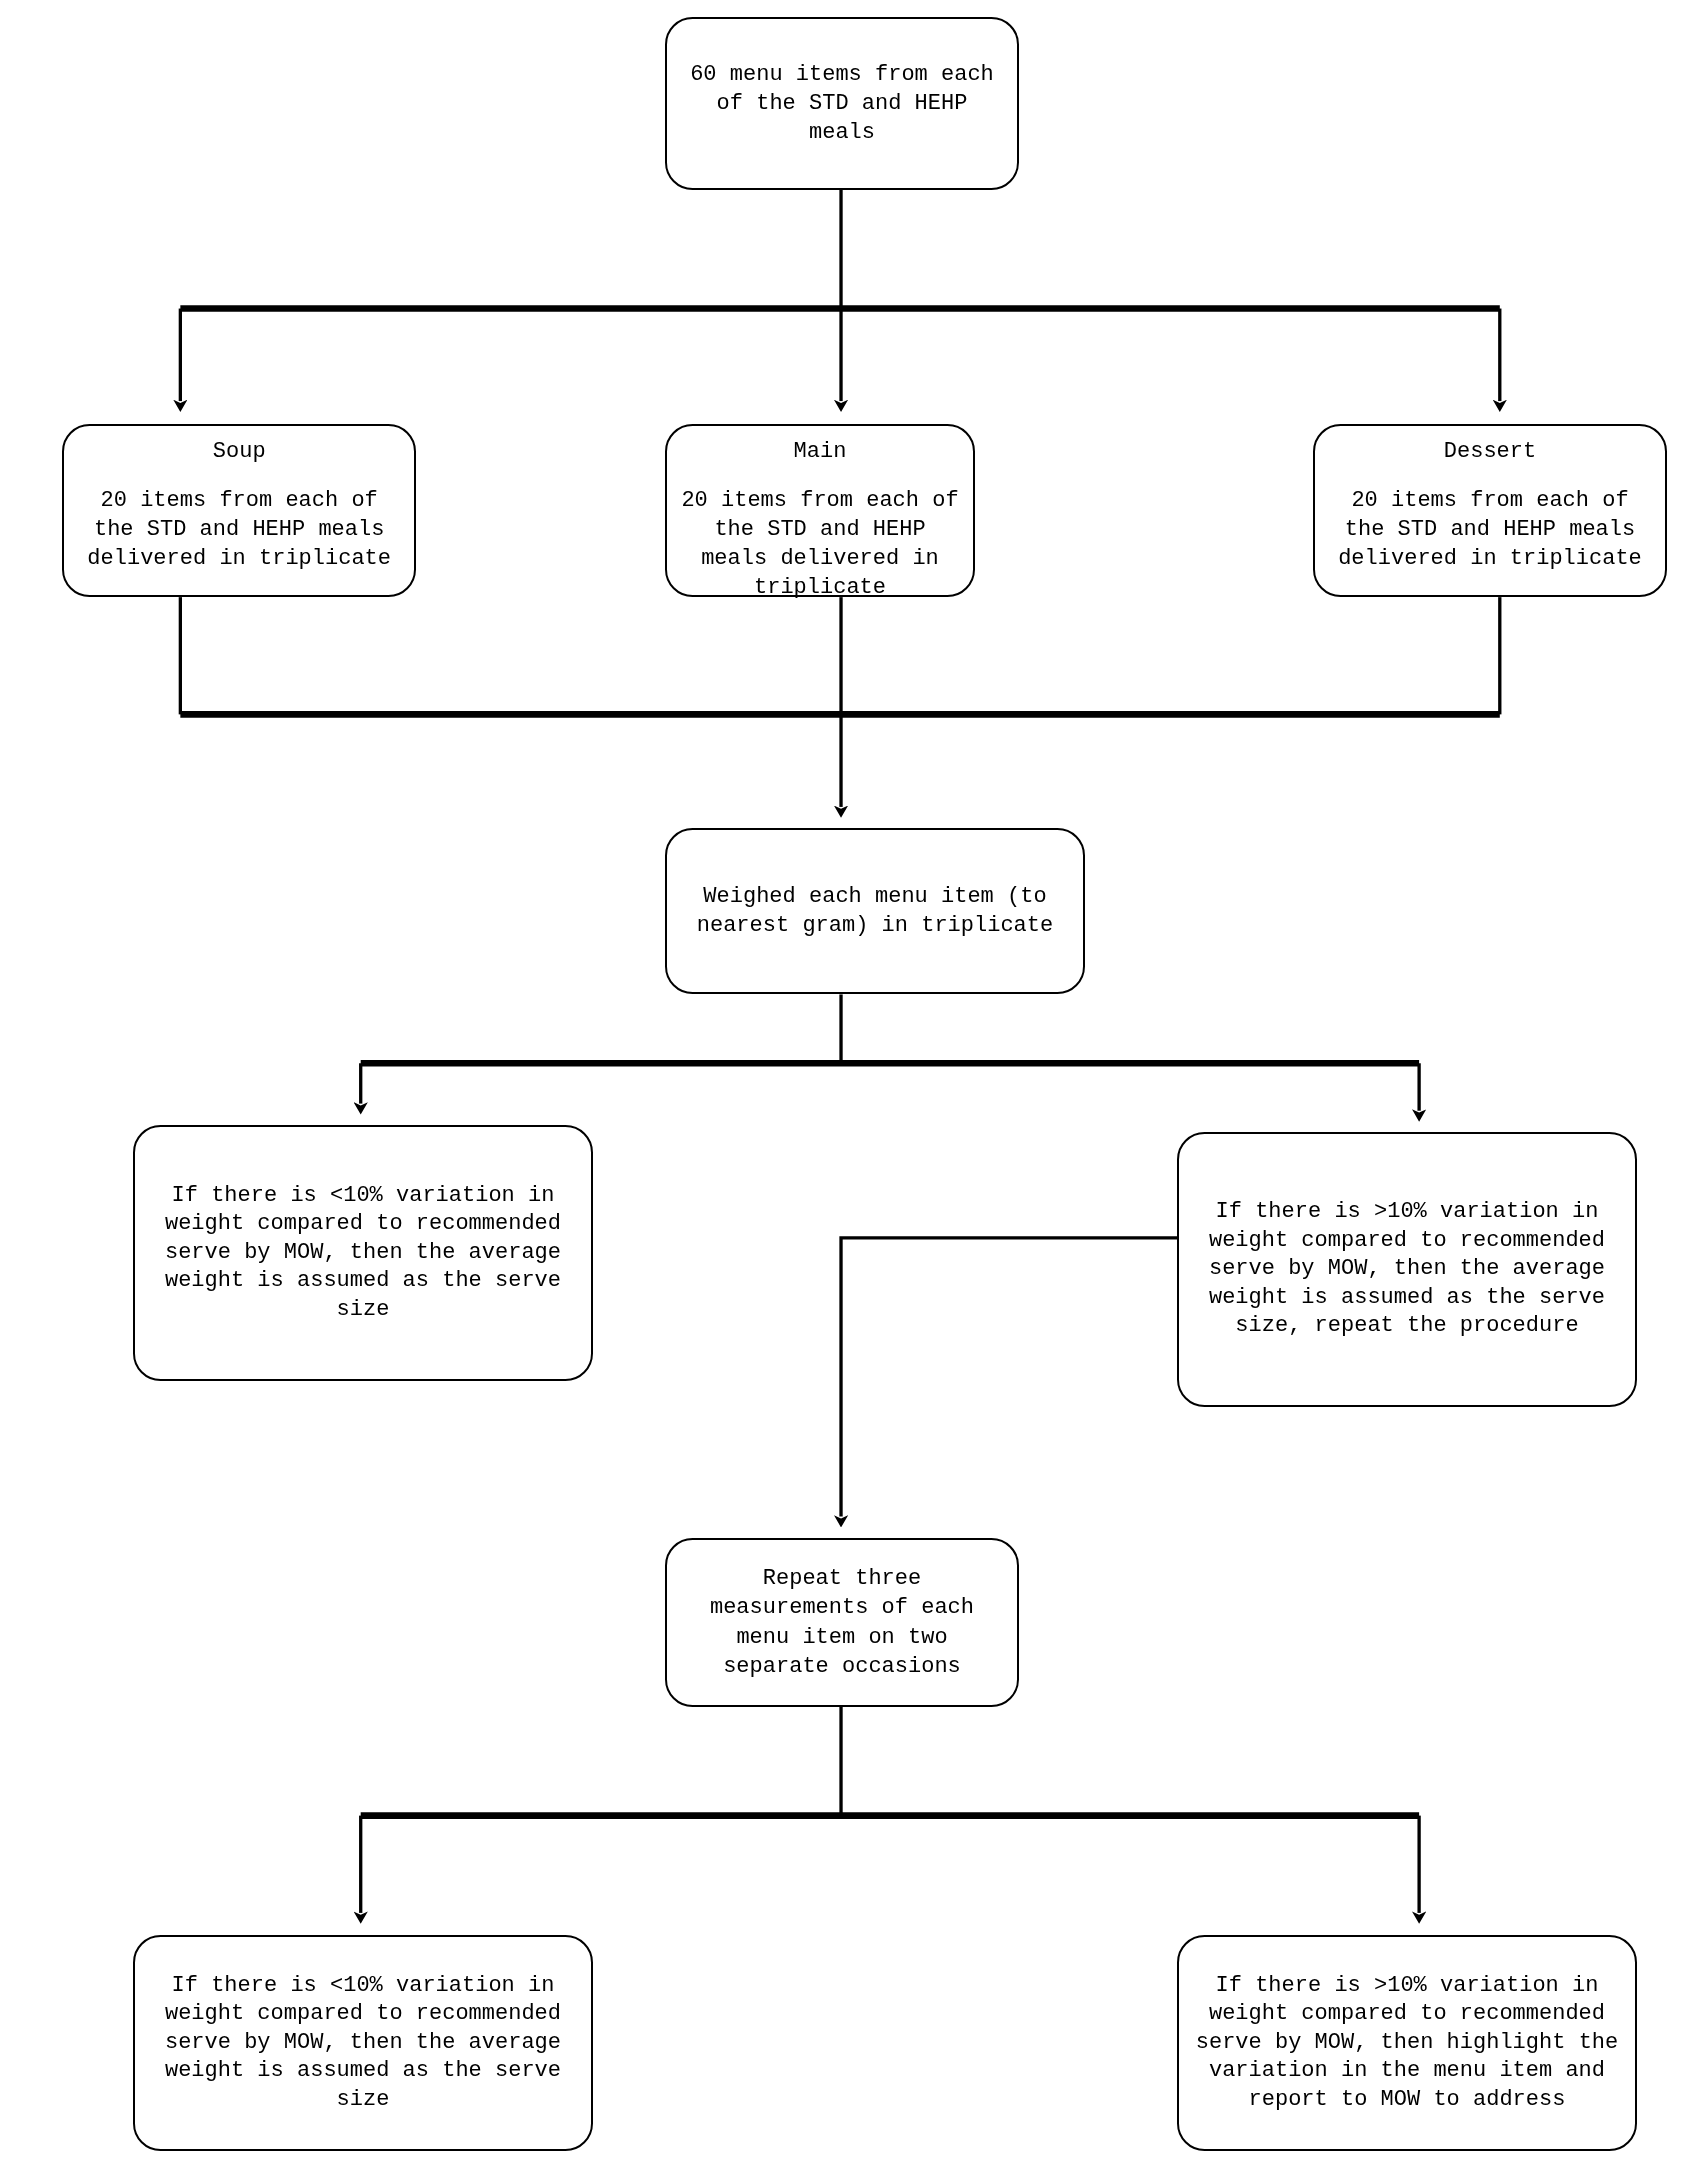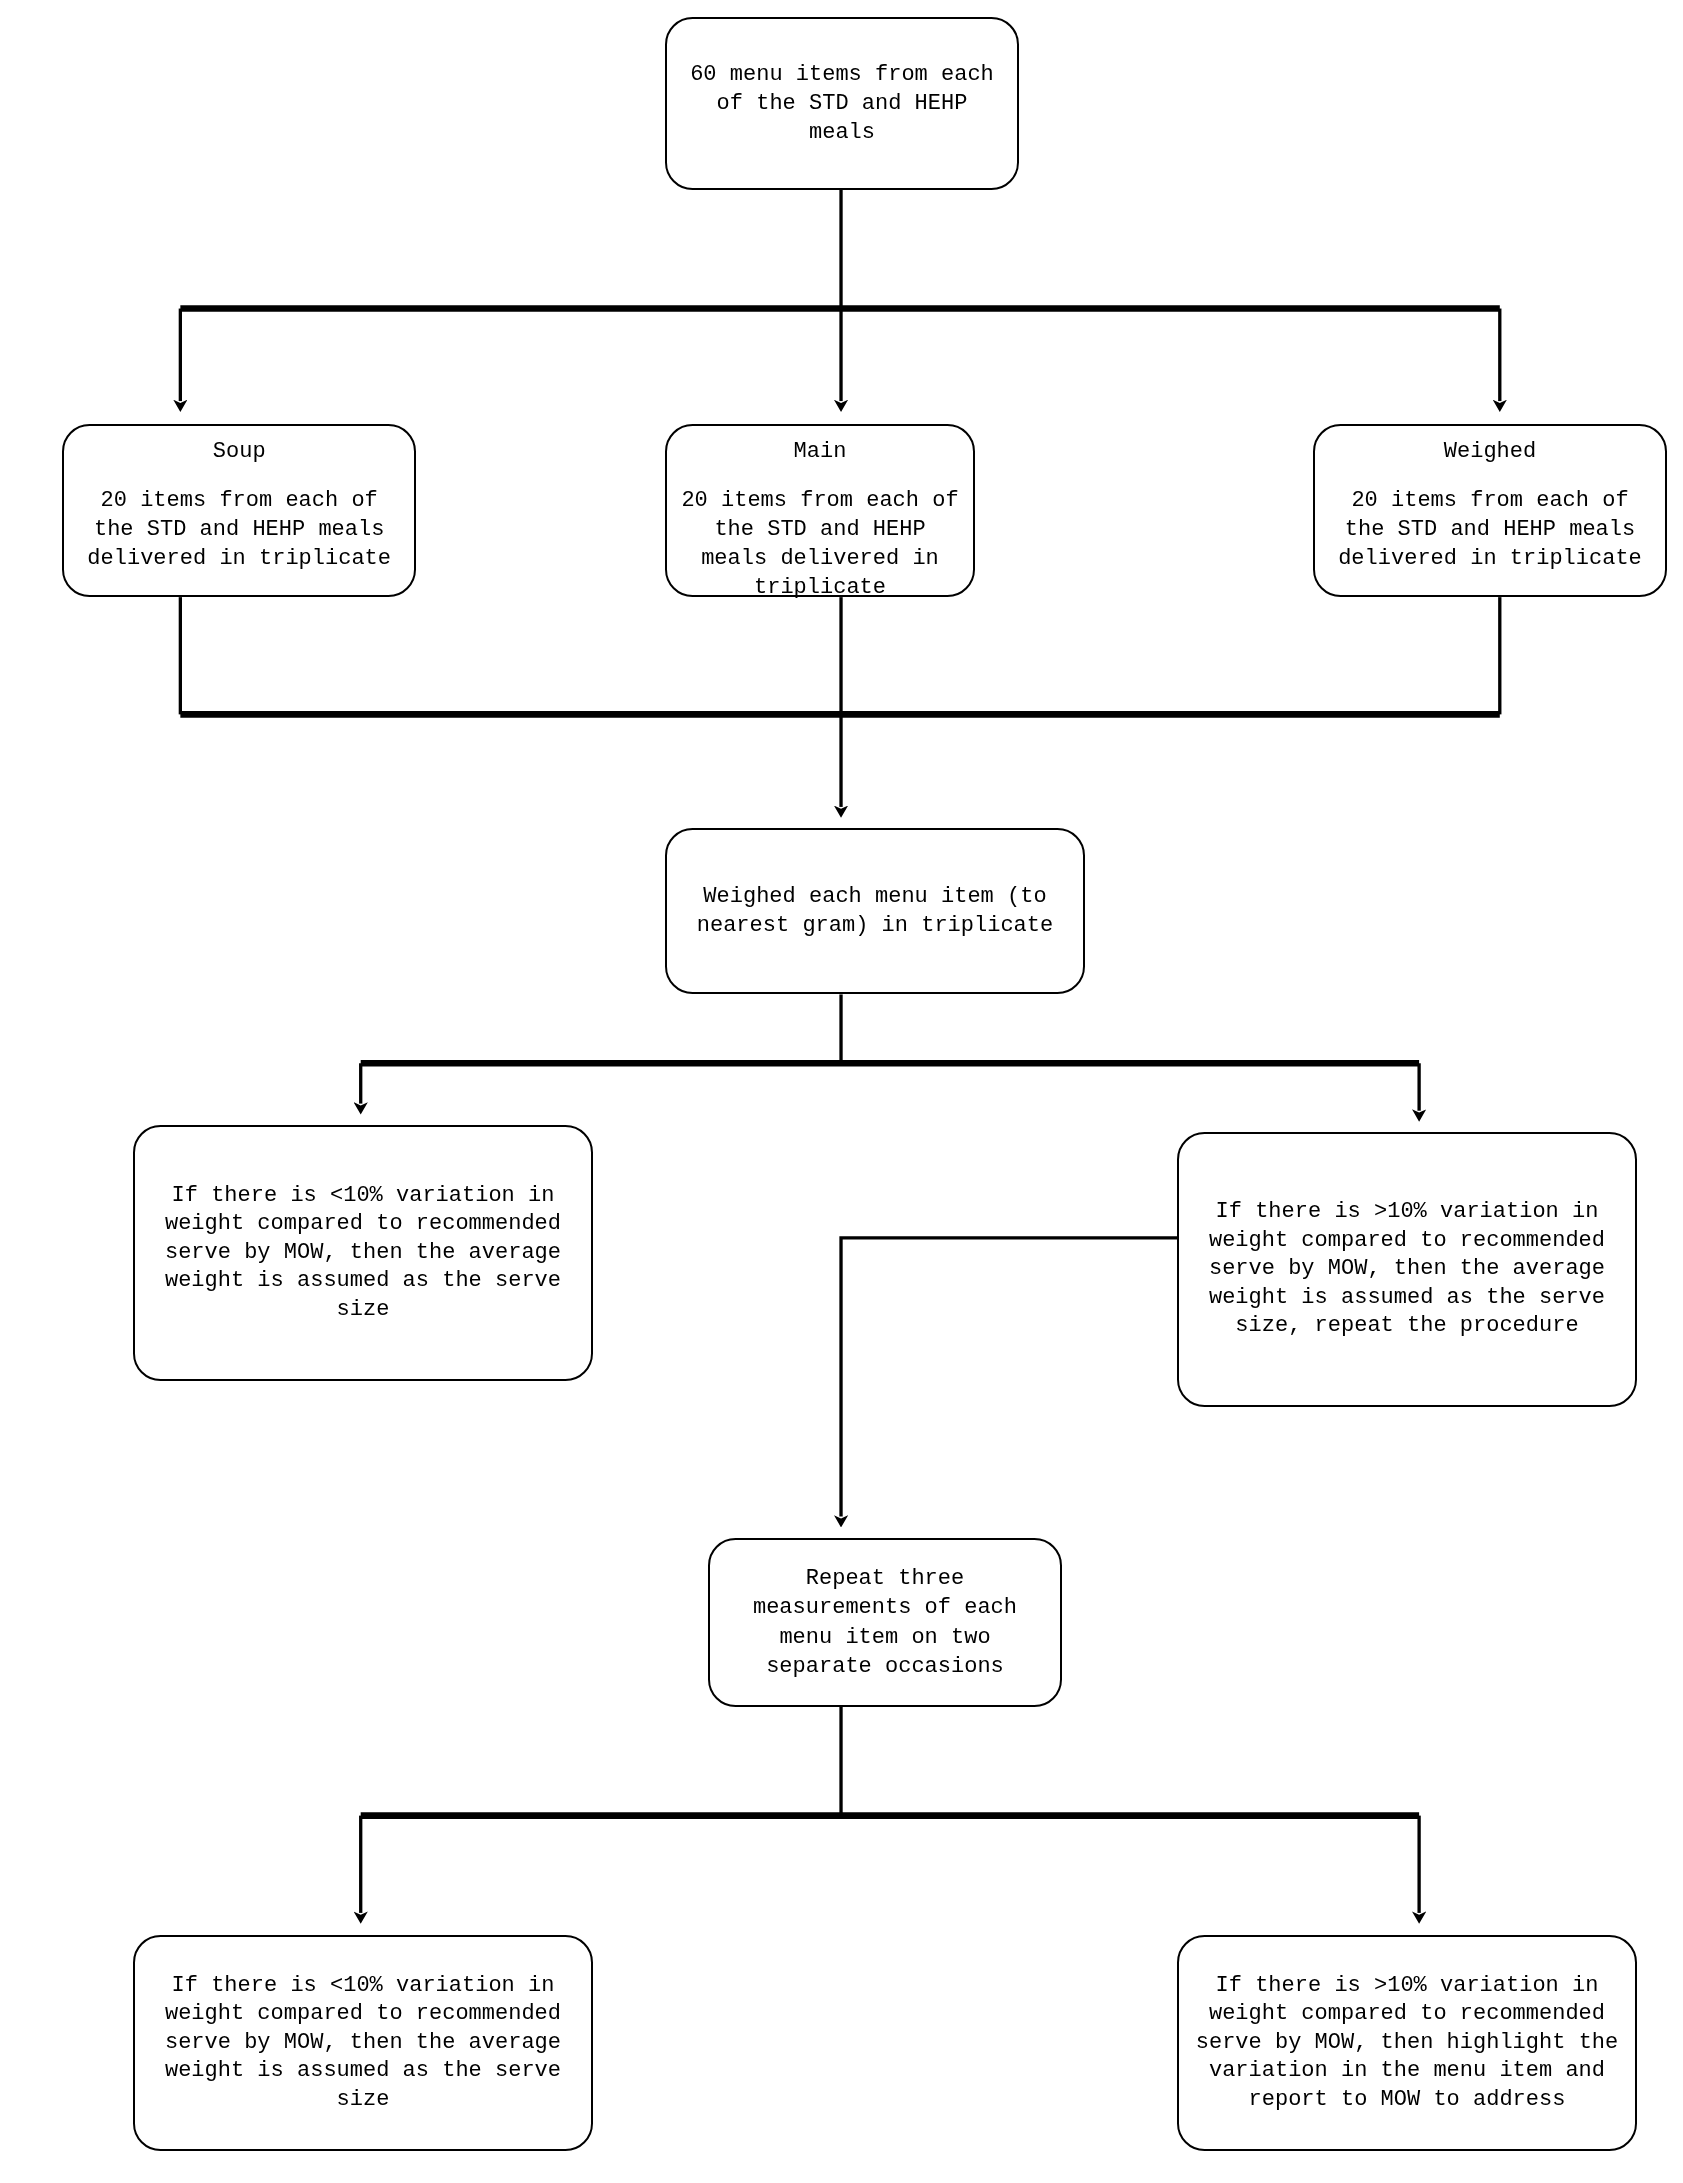--- a/index.html
+++ b/index.html
@@ -118,37 +118,37 @@
     <p class="node-title">Soup</p>
     <p class="node-text">20 items from each of the STD and HEHP meals delivered in triplicate</p>
   </div>
 
   <div class="node-box has-title" style="left:665px; top:424px; width:310px; height:173px;">
     <p class="node-title">Main</p>
     <p class="node-text">20 items from each of the STD and HEHP meals delivered in triplicate</p>
   </div>
 
   <div class="node-box has-title" style="left:1313px; top:424px; width:354px; height:173px;">
-    <p class="node-title">Weighed</p>
+    <p class="node-title">Dessert</p>
     <p class="node-text">20 items from each of the STD and HEHP meals delivered in triplicate</p>
   </div>
 
   <div class="node-box" style="left:665px; top:828px; width:420px; height:166px;">
     <p class="node-text">Weighed each menu item (to nearest gram) in triplicate</p>
   </div>
 
   <div class="node-box" style="left:133px; top:1125px; width:460px; height:256px;">
     <p class="node-text tight">If there is &lt;10% variation in weight compared to recommended serve by MOW, then the average weight is assumed as the serve size</p>
   </div>
 
   <div class="node-box" style="left:1177px; top:1132px; width:460px; height:275px;">
     <p class="node-text tight">If there is &gt;10% variation in weight compared to recommended serve by MOW, then the average weight is assumed as the serve size, repeat the procedure</p>
   </div>
 
-  <div class="node-box" style="left:665px; top:1538px; width:354px; height:169px;margin-left:43px;">
+  <div class="node-box" style="left:665px; top:1538px; width:354px; height:169px;">
     <p class="node-text">Repeat three measurements of each menu item on two separate occasions</p>
   </div>
 
   <div class="node-box" style="left:133px; top:1935px; width:460px; height:216px;">
     <p class="node-text tight">If there is &lt;10% variation in weight compared to recommended serve by MOW, then the average weight is assumed as the serve size</p>
   </div>
 
   <div class="node-box" style="left:1177px; top:1935px; width:460px; height:216px;">
     <p class="node-text tight">If there is &gt;10% variation in weight compared to recommended serve by MOW, then highlight the variation in the menu item and report to MOW to address</p>
   </div>

